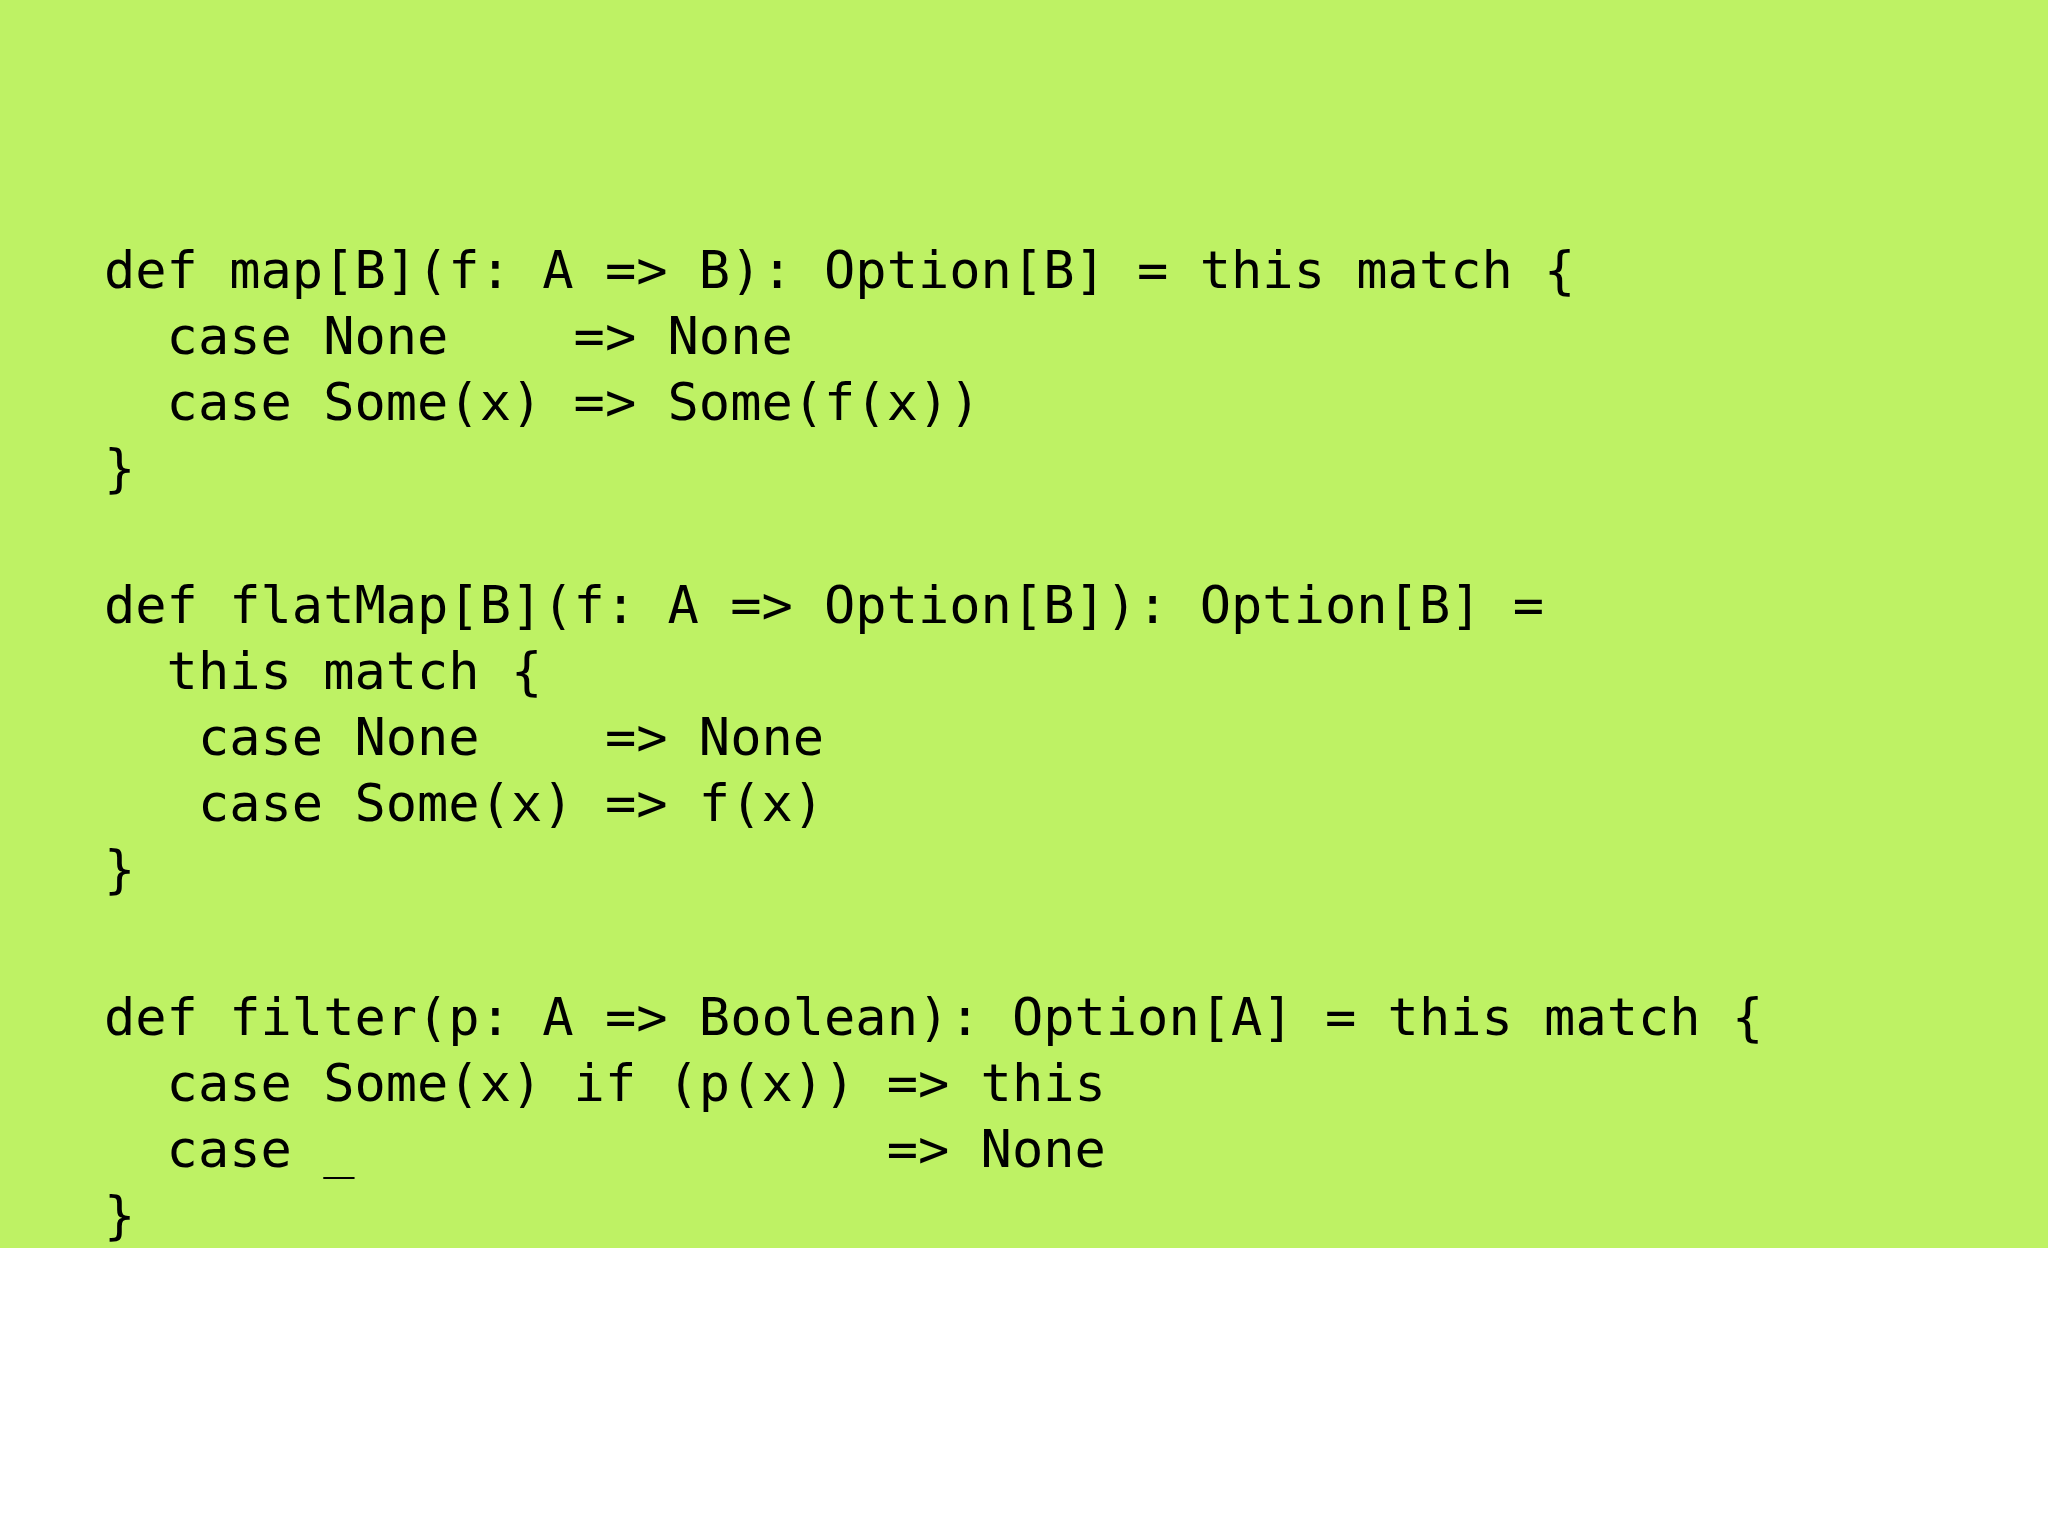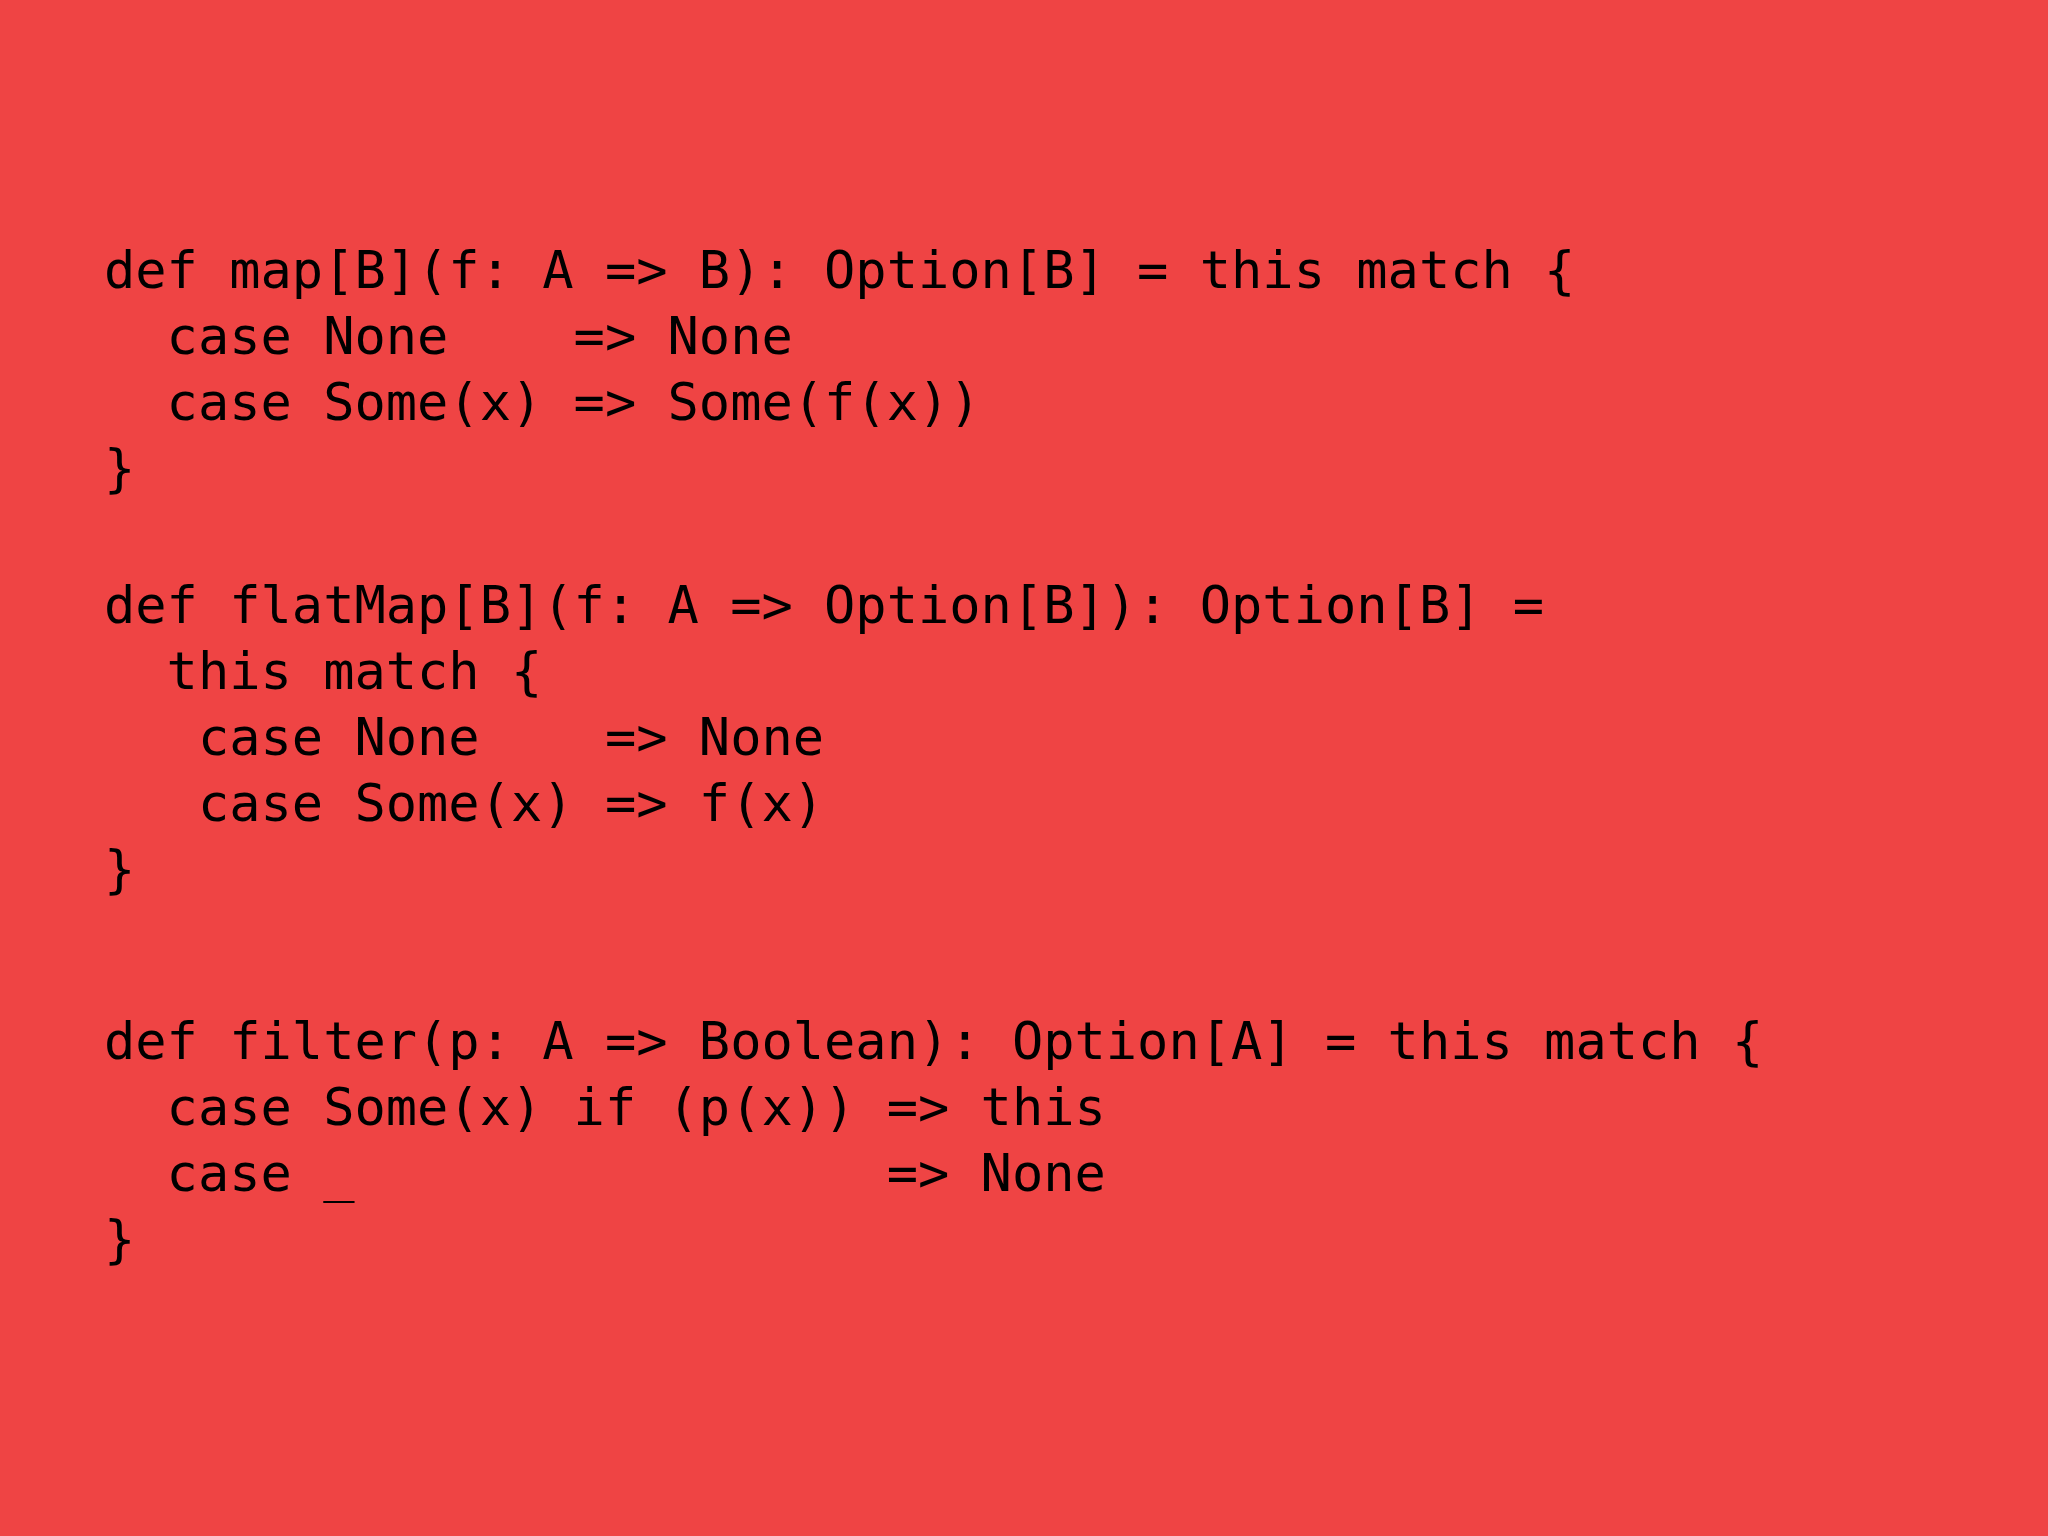--- a/index.html
+++ b/index.html
@@ -3,38 +3,38 @@
 <meta charset="utf-8">
 <style>
   html, body {
     margin: 0;
     padding: 0;
     background: #ffffff;
   }
   .slide {
     position: relative;
     width: 2048px;
-    height: 1536px;
-    background: #ef4444;
+    height: 1248px;
+    background: #bef264;
     overflow: hidden;
   }
   pre.code-block {
     position: absolute;
     left: 104px;
     margin: 0;
     font-family: "DejaVu Sans Mono", monospace;
     font-size: 52px;
     line-height: 66px;
     color: #000000;
     white-space: pre;
     letter-spacing: 0;
   }
   #code-block-0 { top: 237px; }
   #code-block-1 { top: 572px; }
-  #code-block-2 { top: 984px; margin-top: 24px; }
+  #code-block-2 { top: 984px; }
 </style>
 </head>
 <body>
 
 <div class="slide">
   <pre id="code-block-0" class="code-block">def map[B](f: A =&gt; B): Option[B] = this match {
   case None    =&gt; None
   case Some(x) =&gt; Some(f(x))
 }</pre>
 

